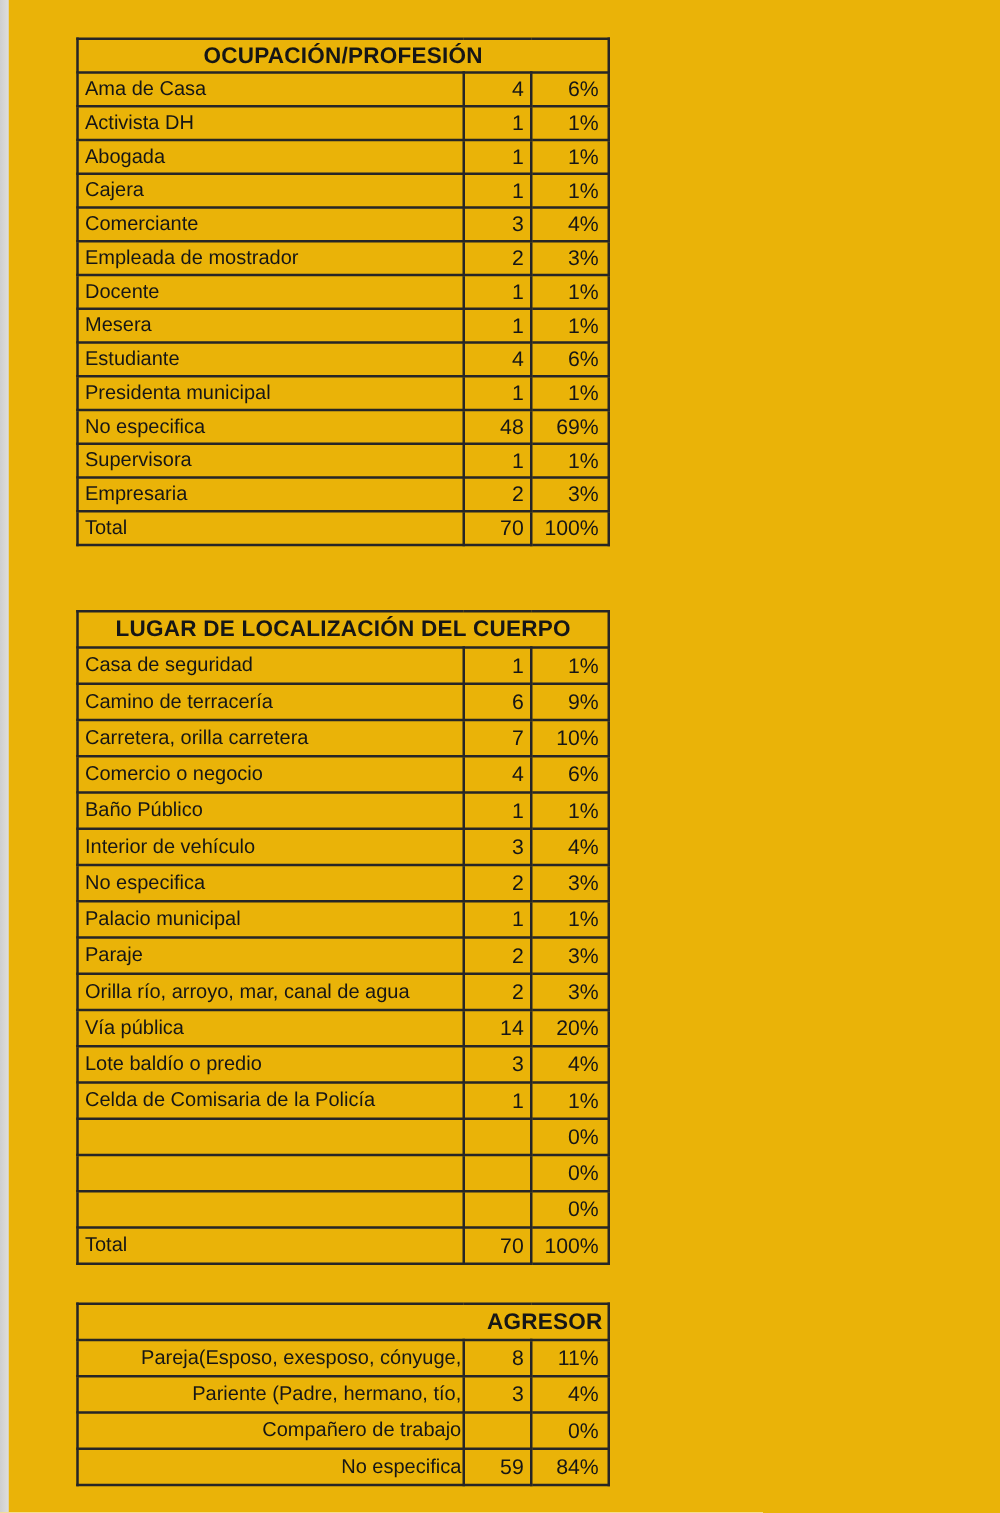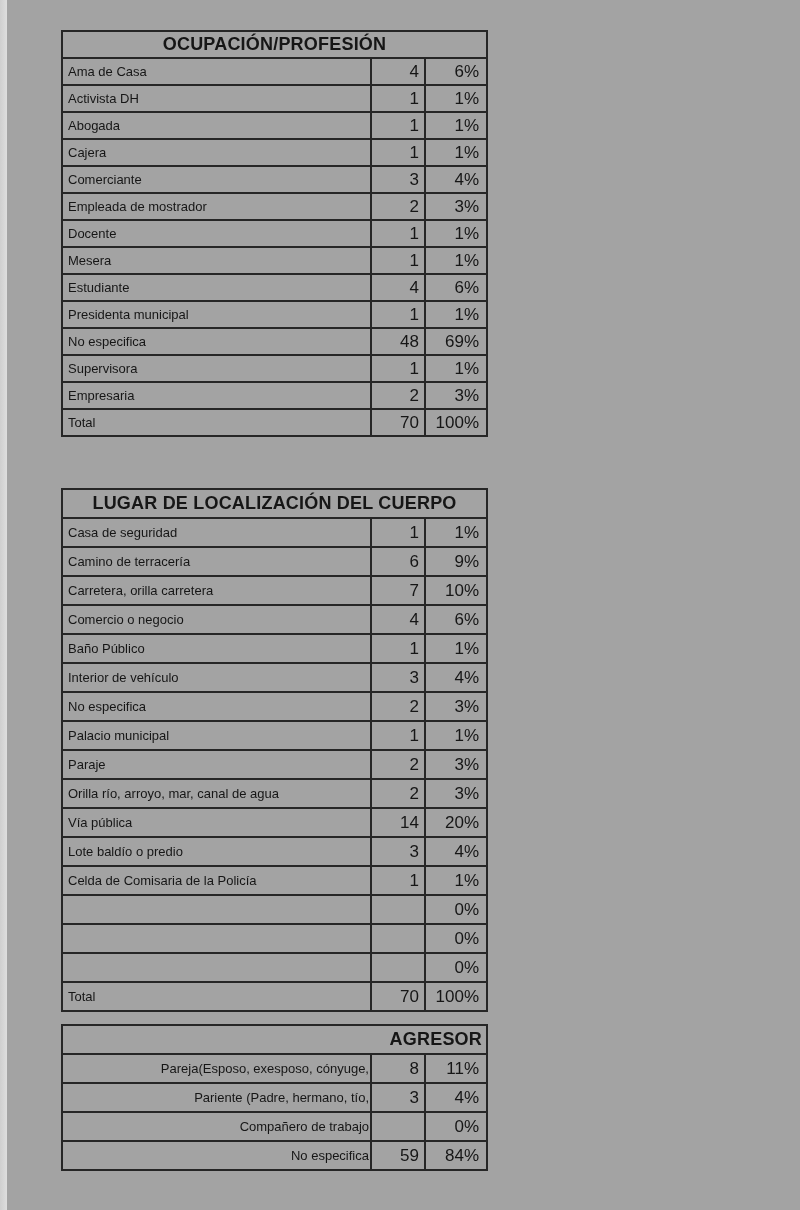--- a/index.html
+++ b/index.html
@@ -6,21 +6,21 @@
     margin: 0;
     padding: 0;
     background: #ffffff;
     font-family: "Liberation Sans", sans-serif;
     color: #161616;
   }
   .page {
     position: relative;
     width: 800px;
     height: 1210px;
-    background: #a3a3a3;
+    background: #eab308;
     overflow: hidden;
   }
   .scan-strip {
     position: absolute;
     left: 0;
     top: 0;
     width: 7px;
     height: 100%;
     background: linear-gradient(to right, #cfcfcf, #dedede);
   }
@@ -37,34 +37,34 @@
     width: 425px;
     table-layout: fixed;
   }
   table.t, table.t td {
     border: 2px solid #262626;
   }
   
   .tables table:nth-of-type(1) { margin-bottom: 51px; }
   .tables table:nth-of-type(1) td { height: 25px; }
   .tables table:nth-of-type(1) td.title { height: 25px; }
-  .tables table:nth-of-type(2) { margin-bottom: 12px; }
+  .tables table:nth-of-type(2) { margin-bottom: 30px; }
   .tables table:nth-of-type(2) td { height: 27px; }
   .tables table:nth-of-type(3) td { height: 27px; text-align: right; }
 
   td.title {
     text-align: center;
     font-weight: bold;
     font-size: 18px;
     letter-spacing: 0.2px;
     padding: 0 4px;
   }
   td.lbl {
     text-align: left;
-    font-size: 13px;
+    font-size: 16px;
     padding: 0 1px 0 5px;
     white-space: nowrap;
     overflow: hidden;
   }
   td.cnt {
     text-align: right;
     font-size: 17px;
     padding: 0 5px 0 0;
   }
   td.pct {

